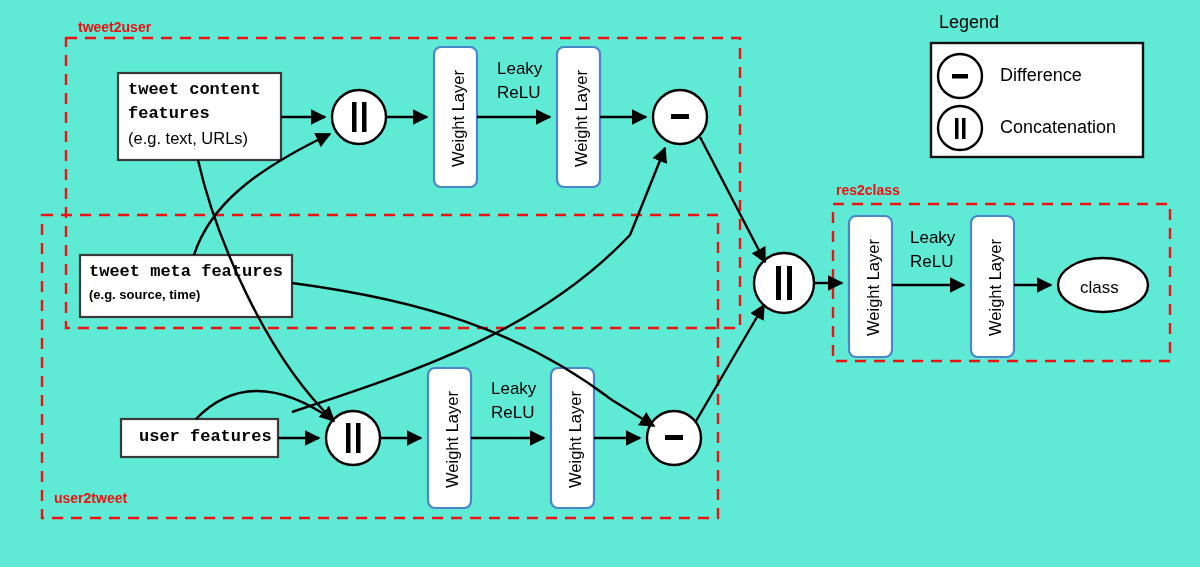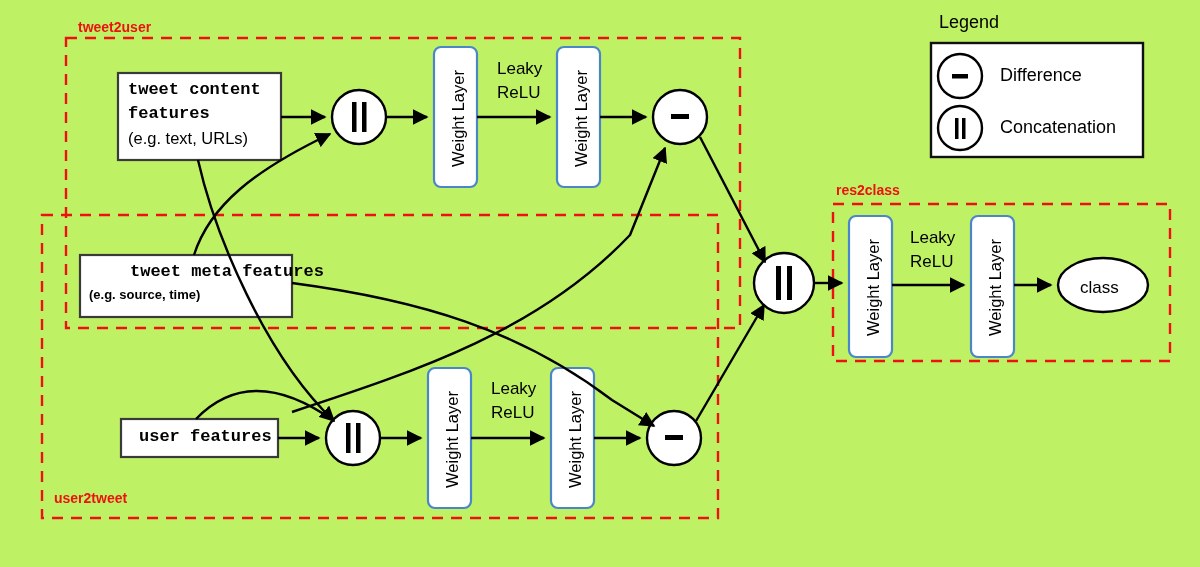--- a/index.html
+++ b/index.html
@@ -7,21 +7,21 @@
     padding: 0;
     background: #ffffff;
   }
   body {
     font-family: "Liberation Sans", sans-serif;
   }
   #canvas {
     position: relative;
     width: 1200px;
     height: 567px;
-    background: #bef264;
+    background: #5eead4;
     overflow: hidden;
   }
   svg.layer {
     position: absolute;
     left: 0;
     top: 0;
     width: 1200px;
     height: 567px;
   }
   .edge {
@@ -194,21 +194,21 @@
   </svg>
 
   <div class="grp-label" style="left:78px; top:19px;">tweet2user</div>
   <div class="grp-label" style="left:54px; top:490px;">user2tweet</div>
   <div class="grp-label" style="left:836px; top:182px;">res2class</div>
 
   <div class="txt txt-bold" style="left:128px; top:80px; font-size:17px;">tweet content</div>
   <div class="txt txt-bold" style="left:128px; top:104px; font-size:17px;">features</div>
   <div class="txt" style="left:128px; top:129px; font-size:16.5px;">(e.g. text, URLs)</div>
 
-  <div class="txt txt-bold" style="left:89px; top:262px; font-size:17px;margin-left:41px;">tweet meta features</div>
+  <div class="txt txt-bold" style="left:89px; top:262px; font-size:17px;">tweet meta features</div>
   <div class="txt" style="left:89px; top:287px; font-size:13px;font-weight:bold;">(e.g. source, time)</div>
 
   <div class="txt txt-bold" style="left:131px; top:427px; font-size:17px;margin-left:8px;">user features</div>
 
   <div class="vtext" style="left:388px; top:109px; width:140px;">Weight Layer</div>
   <div class="vtext" style="left:511px; top:109px; width:140px;">Weight Layer</div>
   <div class="vtext" style="left:382px; top:430px; width:140px;">Weight Layer</div>
   <div class="vtext" style="left:505px; top:430px; width:140px;">Weight Layer</div>
   <div class="vtext" style="left:803px; top:278px; width:141px;">Weight Layer</div>
   <div class="vtext" style="left:925px; top:278px; width:141px;">Weight Layer</div>

